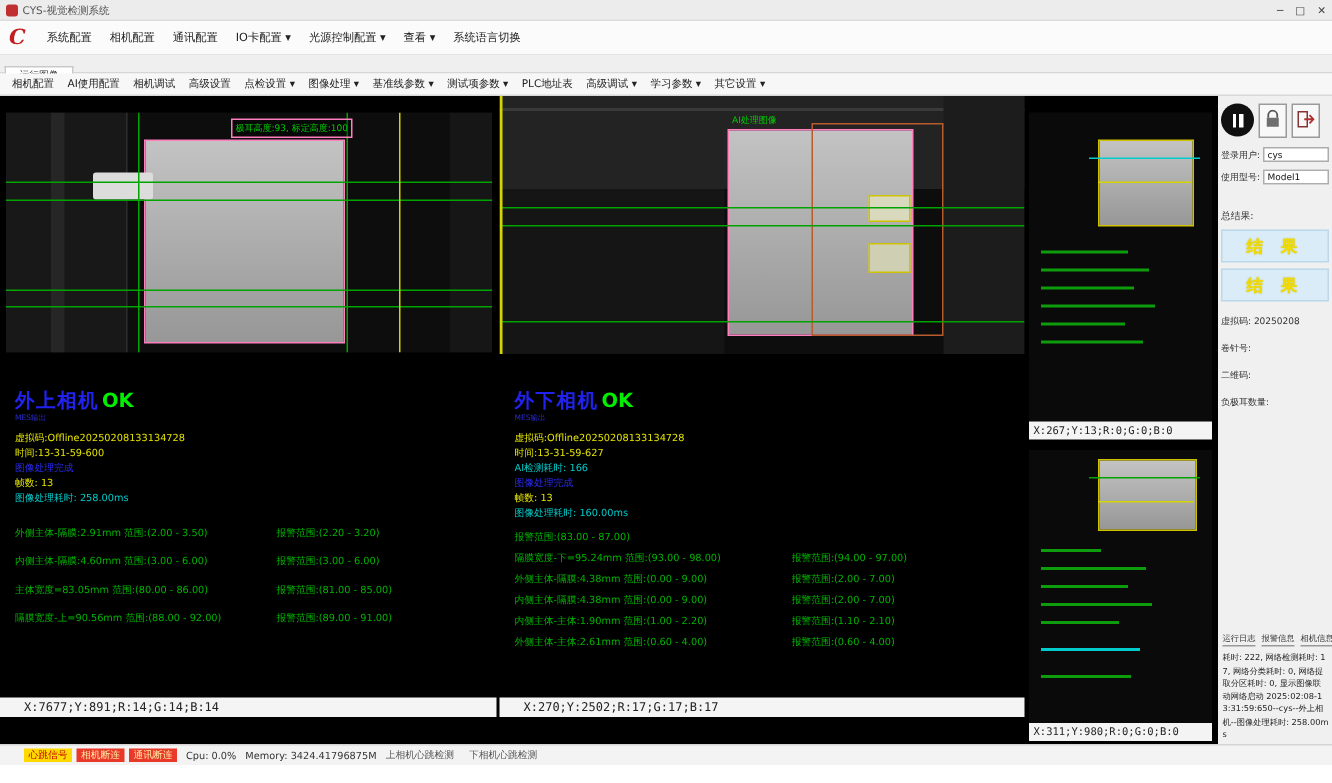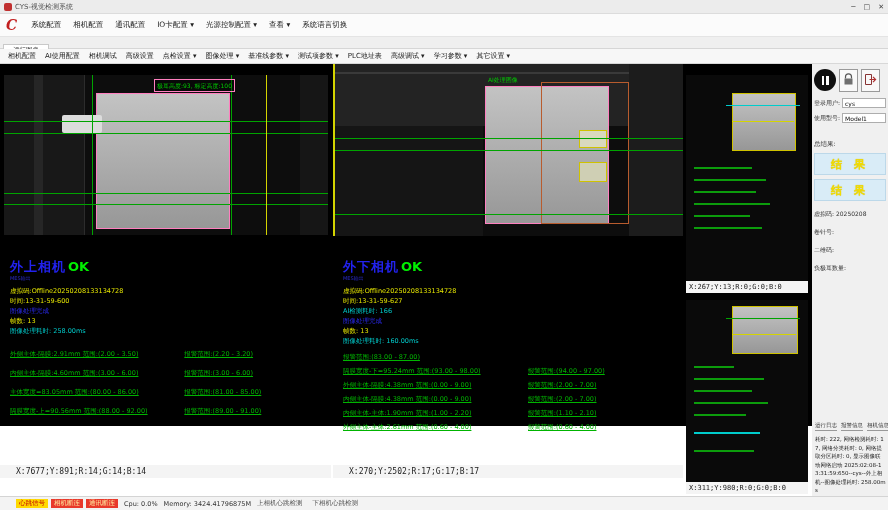--- a/index.html
+++ b/index.html
@@ -19,39 +19,39 @@
   .menu-item{white-space:nowrap;text-align:center;}
   
   .tabrow{left:0;top:37px;width:888px;height:12px;background:#efefef;border-bottom:1px solid #d6d6d6;box-sizing:border-box;}
   .tab{display:inline-block;margin-left:3px;padding:1px 9px 0 9px;height:11px;background:#ffffff;
        border:1px solid #c9c9c9;border-bottom:none;font-size:6.5px;color:#333;box-sizing:border-box;}
   
   .toolbar{left:0;top:49px;width:888px;height:15px;background:#f7f7f7;border-bottom:1px solid #d8d8d8;
            display:flex;align-items:center;gap:9px;padding-left:8px;box-sizing:border-box;font-size:7px;color:#222;}
   .tool-item{white-space:nowrap;}
   
-  .main{left:0;top:64px;width:888px;height:362px;background:#000;}
+  .main{left:0;top:64px;width:888px;height:432px;background:#000;}
   .panel{position:absolute;top:0;height:432px;}
   .p-left{left:0;width:331px;}
   .p-mid{left:333px;width:350px;}
   .viewport{position:absolute;background:#0d0d0d;overflow:hidden;}
   .vp-left{left:4px;top:11px;width:324px;height:160px;}
   .vp-mid{left:0px;top:0px;width:350px;height:172px;}
   .coordbar{position:absolute;left:0;right:0;bottom:18px;height:13px;background:#f4f4f4;color:#222;
             font:8px "DejaVu Sans Mono",monospace;line-height:13px;padding-left:16px;box-sizing:border-box;}
   
   .readout{position:absolute;left:10px;right:4px;top:192px;}
   .rd-title{font-size:13px;font-weight:bold;color:#2222ee;letter-spacing:1px;}
   .rd-ok{font-size:13px;font-weight:bold;color:#00ee00;margin-left:2px;}
   .rd-sub{font-size:5px;color:#2a2acc;margin-top:-1px;}
   .info{margin-top:5px;}
   .info-row{font-size:6.5px;line-height:10px;white-space:nowrap;}
   .yellow{color:#e4e400;} .cyan{color:#00cccc;} .blueln{color:#2a2aee;}
   .meas{margin-top:9px;}
-  .m-row{display:flex;font-size:6.5px;color:#00b400;white-space:nowrap;text-decoration:underline;}
+  .m-row{display:flex;font-size:6.5px;color:#00b400;white-space:nowrap;}
   .p-left .m-row{line-height:19px;}
   .p-mid  .m-row{line-height:14px;}
   .m-left{width:55%;overflow:hidden;}
   .m-right{flex:1;overflow:hidden;}
   
   .hl{position:absolute;left:0;right:0;height:1px;background:#00a400;}
   .vl{position:absolute;top:0;bottom:0;width:1px;background:#00a400;}
   .ann-box{position:absolute;border:1px solid #ff7fbf;color:#00cc00;font-size:6px;line-height:11px;
            padding:0 2px;white-space:nowrap;background:rgba(0,0,0,.35);}
   .ann-text{position:absolute;color:#00cc00;font-size:6px;white-space:nowrap;}

